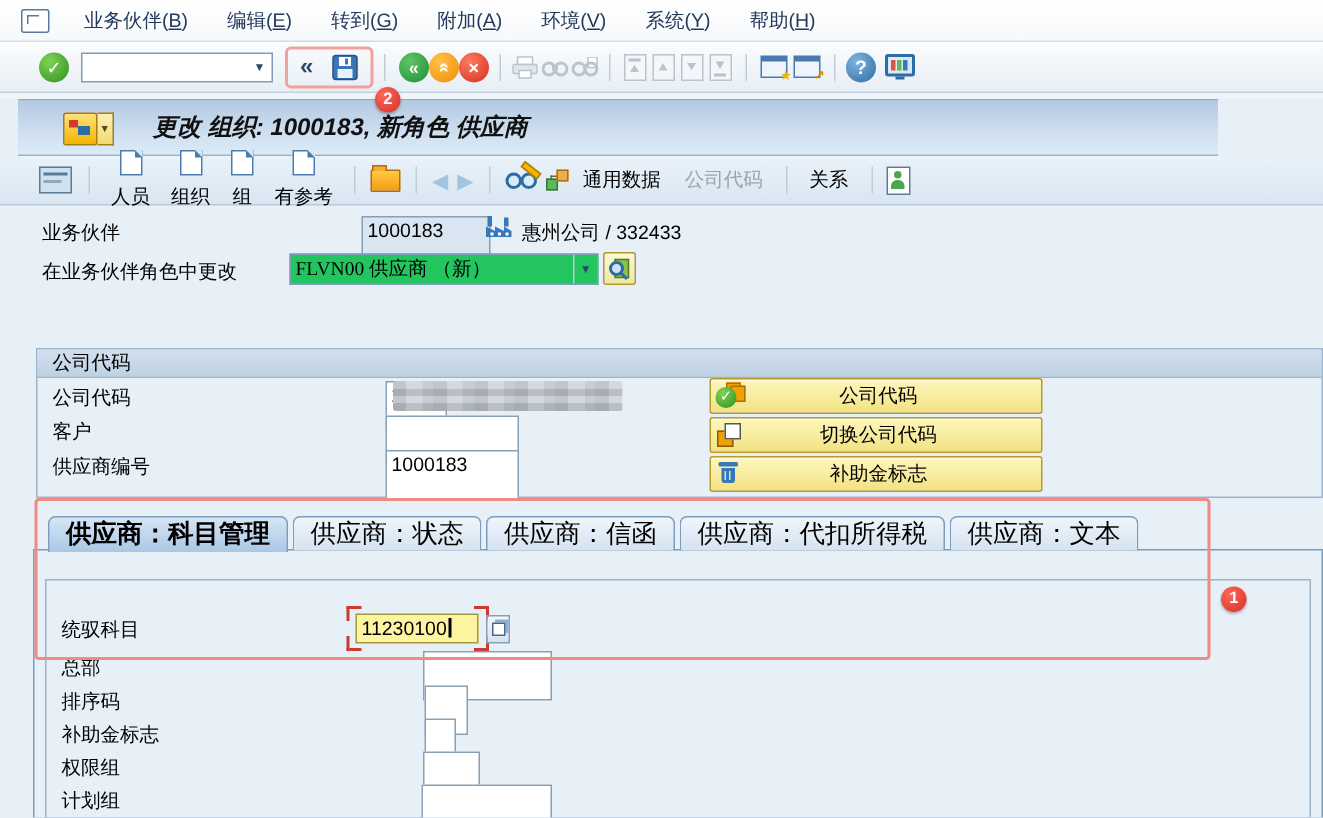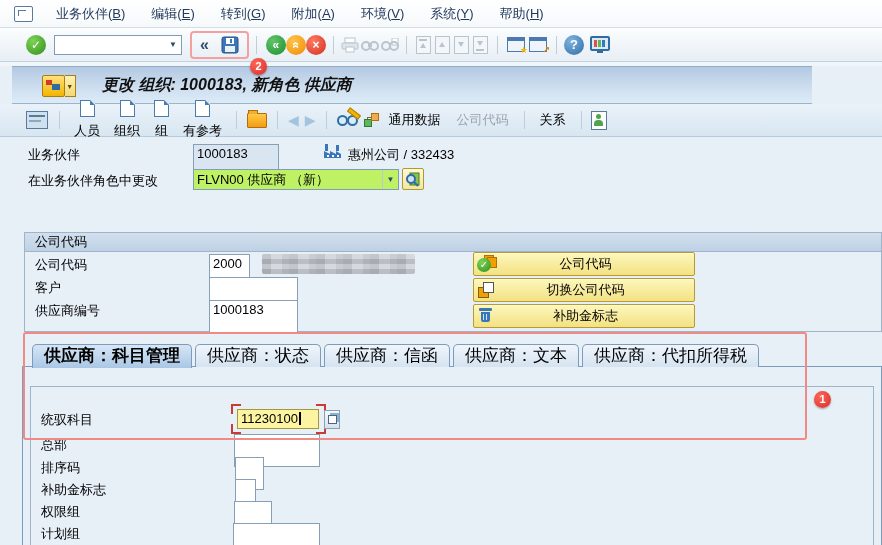--- a/index.html
+++ b/index.html
@@ -76,24 +76,24 @@
   .org-ico .ln{position:absolute;left:3px;top:4px;width:8px;height:6px;border-left:1px solid #666;border-top:1px solid #666;}
   .person-ico{width:14px;height:17px;background:#fff;border:1px solid #5a7a9a;position:relative;margin-left:2px;}
   .person-ico:before{content:"";position:absolute;left:4px;top:2px;width:5px;height:5px;border-radius:50%;background:#4ca64c;}
   .person-ico:after{content:"";position:absolute;left:2px;top:8px;width:9px;height:6px;border-radius:4px 4px 0 0;background:#4ca64c;}
   .txt-btn{padding:3px 8px;white-space:nowrap;}
   .txt-btn.disabled{color:#9aa4ae;}
 
   
   .lbl{position:absolute;white-space:nowrap;}
   .fld{position:absolute;height:33px;background:#fff;border:1px solid #87a0b8;box-sizing:border-box;
-       font-size:13px;line-height:17px;padding:0 3px;overflow:hidden;white-space:nowrap;}
+       font-size:13px;line-height:17px;padding:0 3px;overflow:hidden;white-space:nowrap;margin-left:48px;}
   .fld.ro{background:#d9e6f2;}
   .factory-ico{position:absolute;width:19px;height:16px;}
-  .combo{position:absolute;height:21px;background:#bef264;border:1px solid #7f9db9;box-sizing:border-box;display:flex;align-items:center;}
+  .combo{position:absolute;height:21px;background:#22c55e;border:1px solid #7f9db9;box-sizing:border-box;display:flex;align-items:flex-start;font-family:Liberation Serif, serif;}
   .combo .val{flex:1;padding:0 3px;white-space:nowrap;overflow:hidden;}
   .combo .dd{width:15px;align-self:stretch;border-left:1px solid #b9c9d8;display:flex;align-items:center;justify-content:center;font-size:8px;color:#2b4a6b;}
   .tool-sq-btn{position:absolute;width:22px;height:22px;background:linear-gradient(#fdf9d8,#f0e6a4);border:1px solid #b09a2e;border-radius:2px;
                display:flex;align-items:center;justify-content:center;box-sizing:border-box;}
 
   .group{position:absolute;border:1px solid #9fb4c8;box-sizing:border-box;}
   .group-hd{height:18px;background:linear-gradient(#d2e0ee,#bed1e4);border-bottom:1px solid #9fb4c8;
             line-height:18px;padding-left:10px;font-size:13px;}
   .redacted{position:absolute;border-radius:2px;
     background:repeating-linear-gradient(0deg,rgba(150,155,162,.45) 0 5px,rgba(210,214,220,.45) 5px 10px),
@@ -360,22 +360,22 @@
         </span>
       <span class="cap">补助金标志</span>
     </div>
   </div>
 
   <div id="tabpanel"></div>
   <div id="tabs">
       <div class="tab active">供应商：科目管理</div>
       <div class="tab">供应商：状态</div>
       <div class="tab">供应商：信函</div>
+      <div class="tab">供应商：代扣所得税</div>
       <div class="tab">供应商：文本</div>
-      <div class="tab">供应商：代扣所得税</div>
     </div>
 
   <div class="group" style="left:30px;top:386px;width:844px;height:160px;">
 
     <div class="lbl" style="left:10px;top:24px;">统驭科目</div>
     <div class="yfld" style="left:206px;top:22px;width:82px;"><span>11230100</span><span class="caret"></span></div>
     <div class="focus-frame" style="left:200px;top:17px;width:95px;height:30px;">
         <span class="tl"></span>
         <span class="tr"></span>
         <span class="bl"></span>

